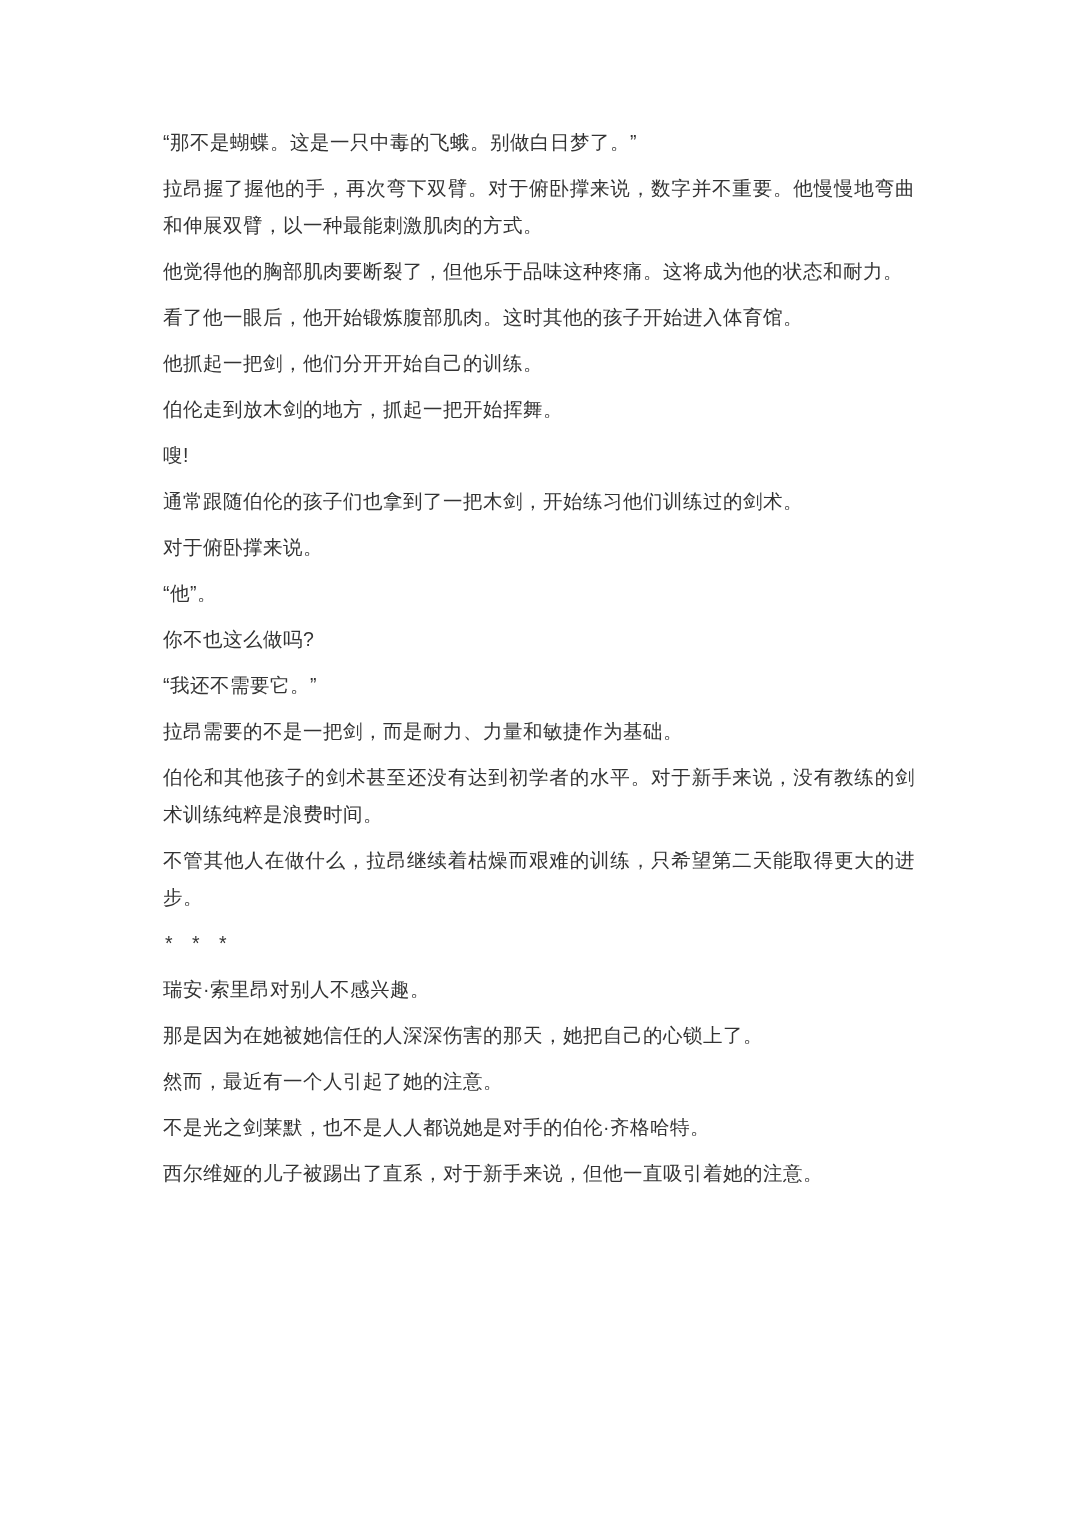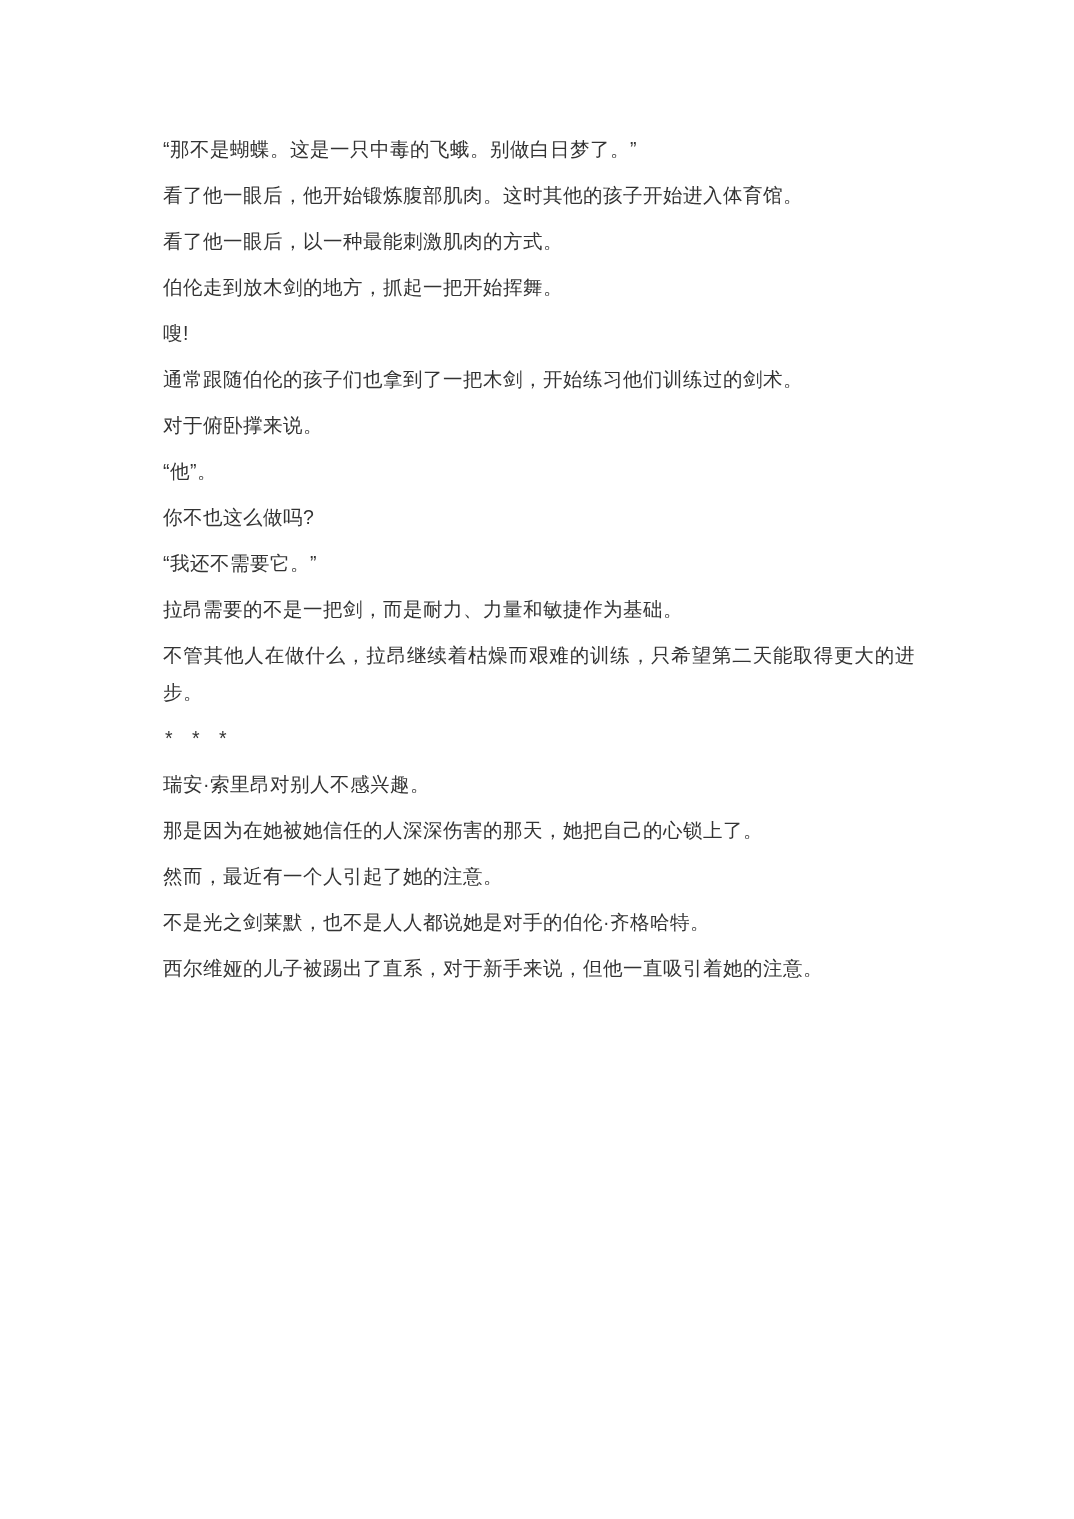--- a/index.html
+++ b/index.html
@@ -20,48 +20,51 @@
     padding: 124px 159px 60px 163px;
   }
   .content {
     width: 752px;
   }
   .content p {
     font-family: "Liberation Sans", "DejaVu Sans", sans-serif;
     font-size: 19.5px;
     line-height: 37px;
     color: #333333;
-    margin: 7px 0 9px 0;
+    margin: 0 0 9px 0;
     padding: 0;
     text-align: justify;
     letter-spacing: 0.5px;
   }
   .content p.separator {
     text-align: left;
     letter-spacing: 4px;
     word-spacing: 6px;
     padding-left: 2px;
   }
 </style>
 </head>
 <body>
 
 <div class="page">
   <div class="content" id="reader-content">
       <p>“那不是蝴蝶。这是一只中毒的飞蛾。别做白日梦了。”</p>
+      <p>拉昂握了握他的手，再次弯下双臂。对于俯卧撑来说，数字并不重要。他慢慢地弯曲和伸展双臂，以一种最能刺激肌肉的方式。</p>
+      <p>他觉得他的胸部肌肉要断裂了，但他乐于品味这种疼痛。这将成为他的状态和耐力。</p>
       <p>看了他一眼后，他开始锻炼腹部肌肉。这时其他的孩子开始进入体育馆。</p>
-      <p>看了他一眼后，以一种最能刺激肌肉的方式。</p>
+      <p>他抓起一把剑，他们分开开始自己的训练。</p>
       <p>伯伦走到放木剑的地方，抓起一把开始挥舞。</p>
       <p>嗖!</p>
       <p>通常跟随伯伦的孩子们也拿到了一把木剑，开始练习他们训练过的剑术。</p>
       <p>对于俯卧撑来说。</p>
       <p>“他”。</p>
       <p>你不也这么做吗?</p>
       <p>“我还不需要它。”</p>
       <p>拉昂需要的不是一把剑，而是耐力、力量和敏捷作为基础。</p>
+      <p>伯伦和其他孩子的剑术甚至还没有达到初学者的水平。对于新手来说，没有教练的剑术训练纯粹是浪费时间。</p>
       <p>不管其他人在做什么，拉昂继续着枯燥而艰难的训练，只希望第二天能取得更大的进步。</p>
       <p class="separator">* * *</p>
       <p>瑞安·索里昂对别人不感兴趣。</p>
       <p>那是因为在她被她信任的人深深伤害的那天，她把自己的心锁上了。</p>
       <p>然而，最近有一个人引起了她的注意。</p>
       <p>不是光之剑莱默，也不是人人都说她是对手的伯伦·齐格哈特。</p>
       <p>西尔维娅的儿子被踢出了直系，对于新手来说，但他一直吸引着她的注意。</p>
     </div>
 </div>
 

